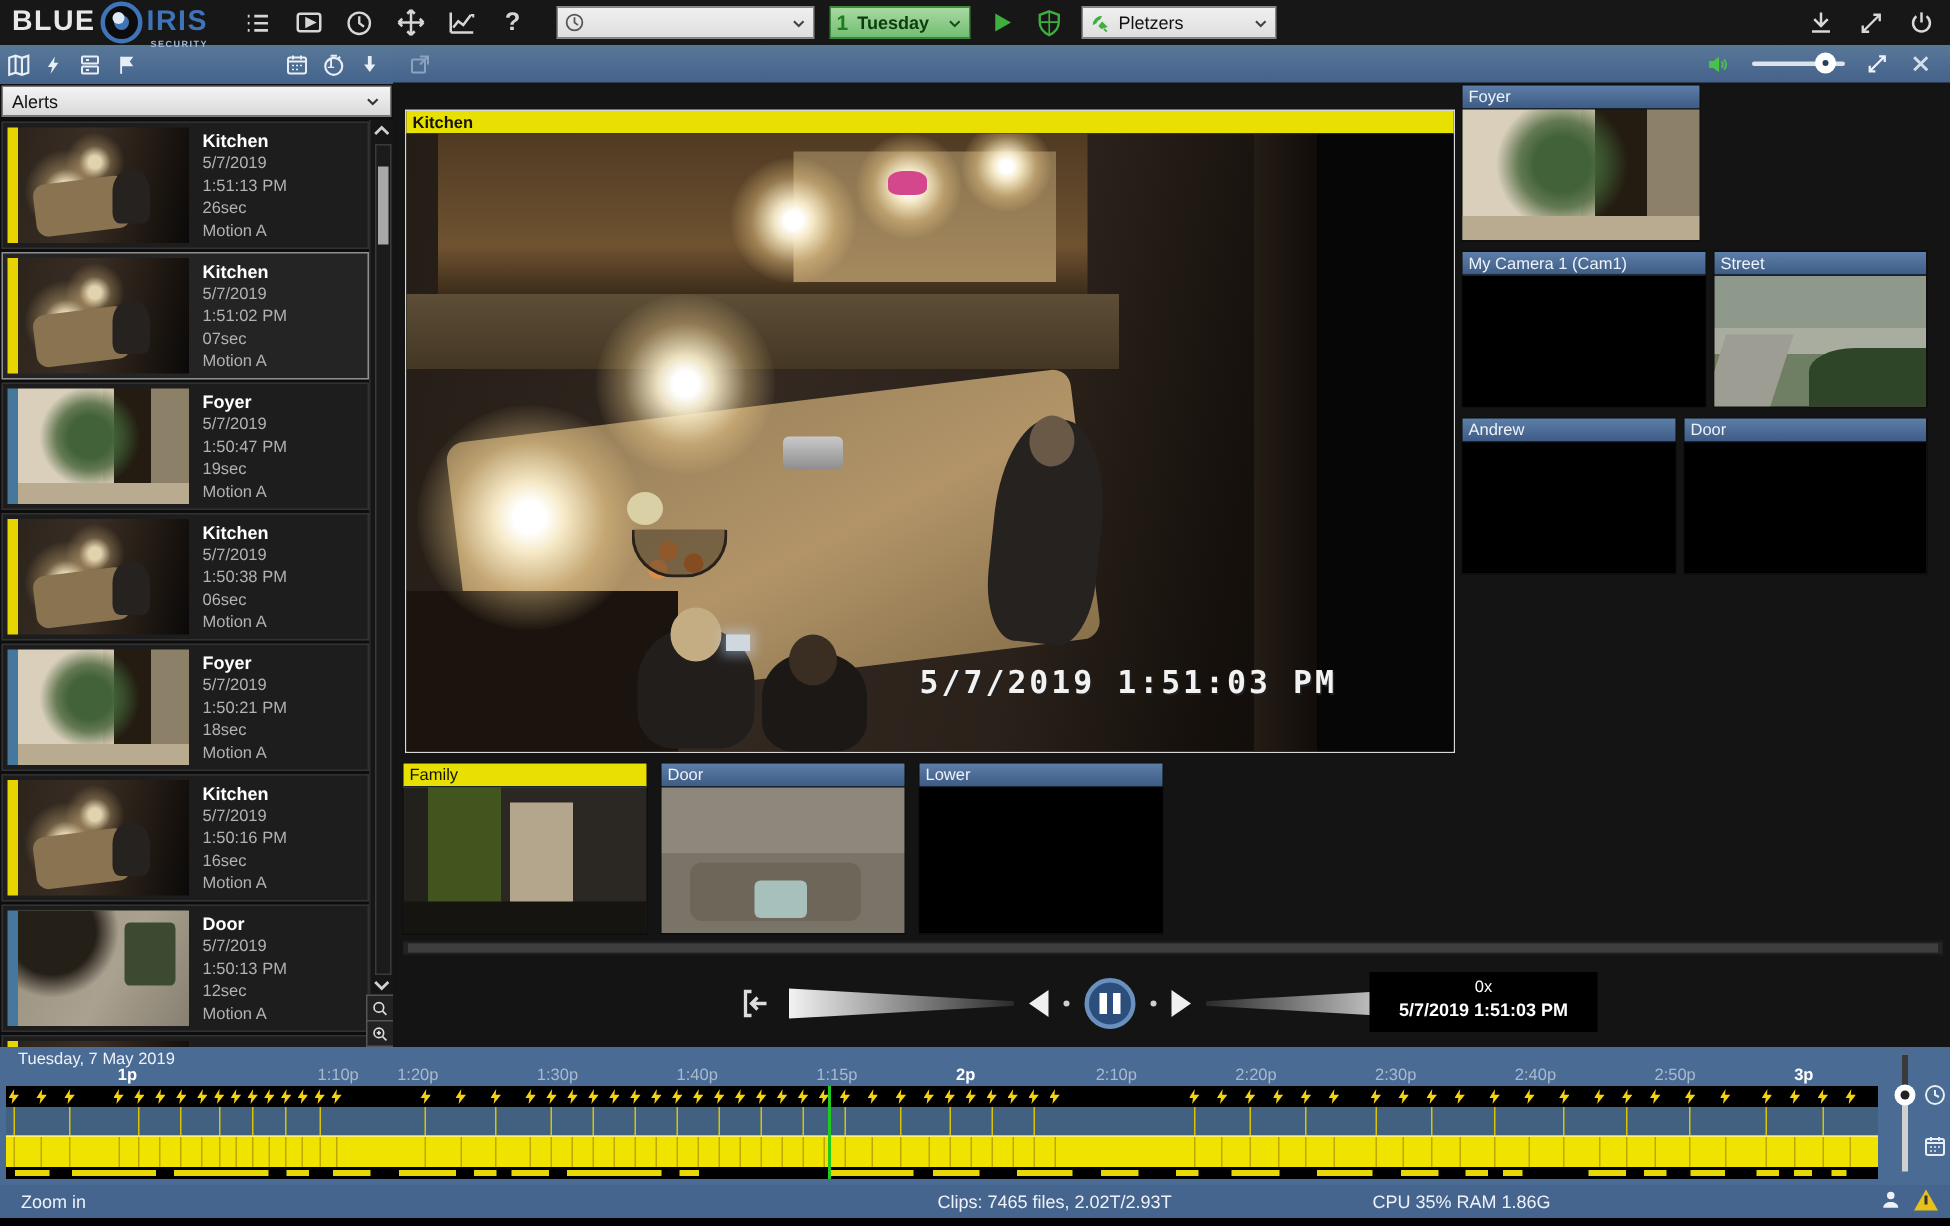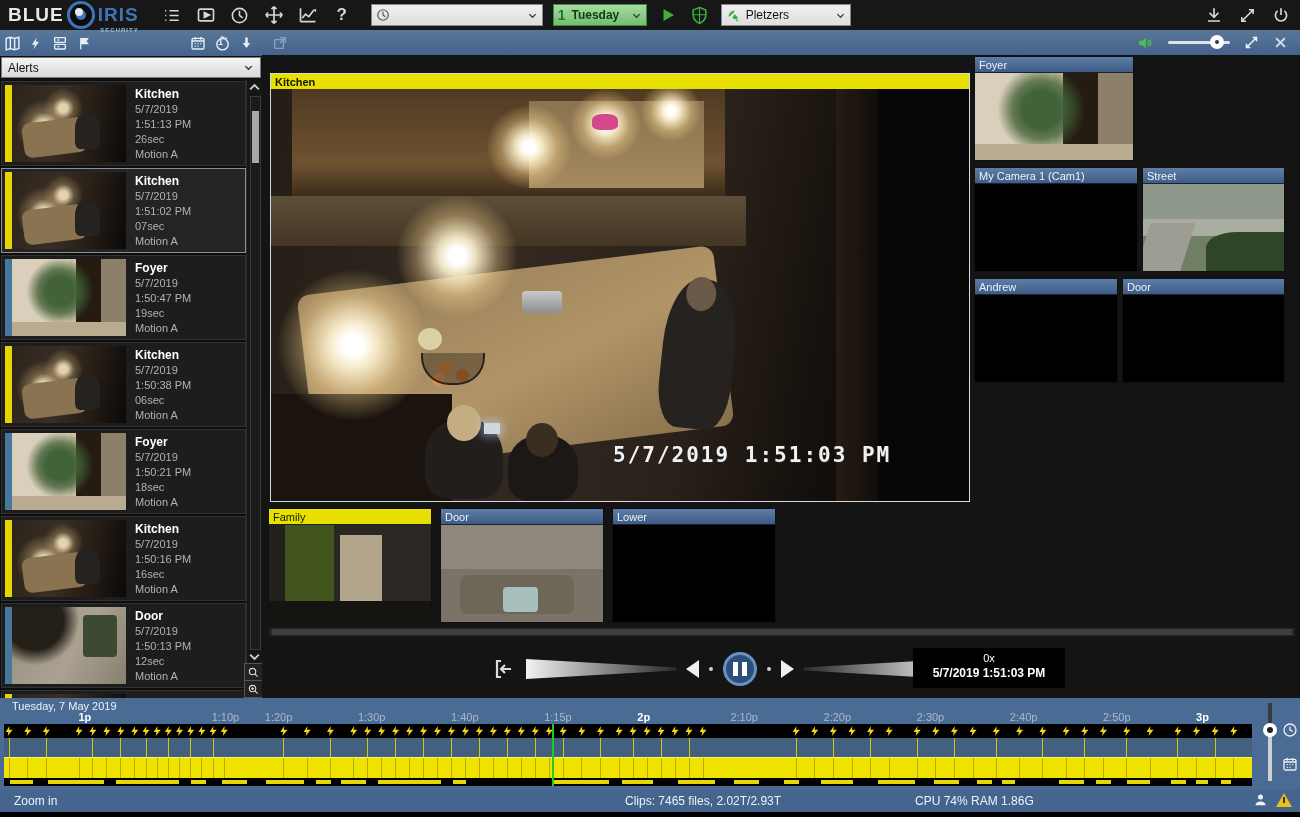--- a/index.html
+++ b/index.html
@@ -905,21 +905,21 @@
           <path d="M3 9h18M8 3v4M16 3v4"></path>
           <path d="M7 13h2M11 13h2M15 13h2M7 17h2M11 17h2" stroke-width="1.5"></path>
         </svg>
       </span>
   </div>
 </div>
 
 <div id="statusbar">
   <span id="sb-left">Zoom in</span>
   <span id="sb-clips">Clips: 7465 files, 2.02T/2.93T</span>
-  <span id="sb-cpu">CPU 74% RAM 1.86G</span>
+  <span id="sb-cpu">CPU 35% RAM 1.86G</span>
   <span id="sb-icons">
     <span>
         <svg width="15" height="15" viewBox="0 0 24 24" fill="#eef2f8">
           <circle cx="12" cy="8" r="4"></circle>
           <path d="M4 21c0-4 4-6 8-6s8 2 8 6z"></path>
         </svg>
       </span>
     <span class="warn-tri"></span>
   </span>
 </div>

